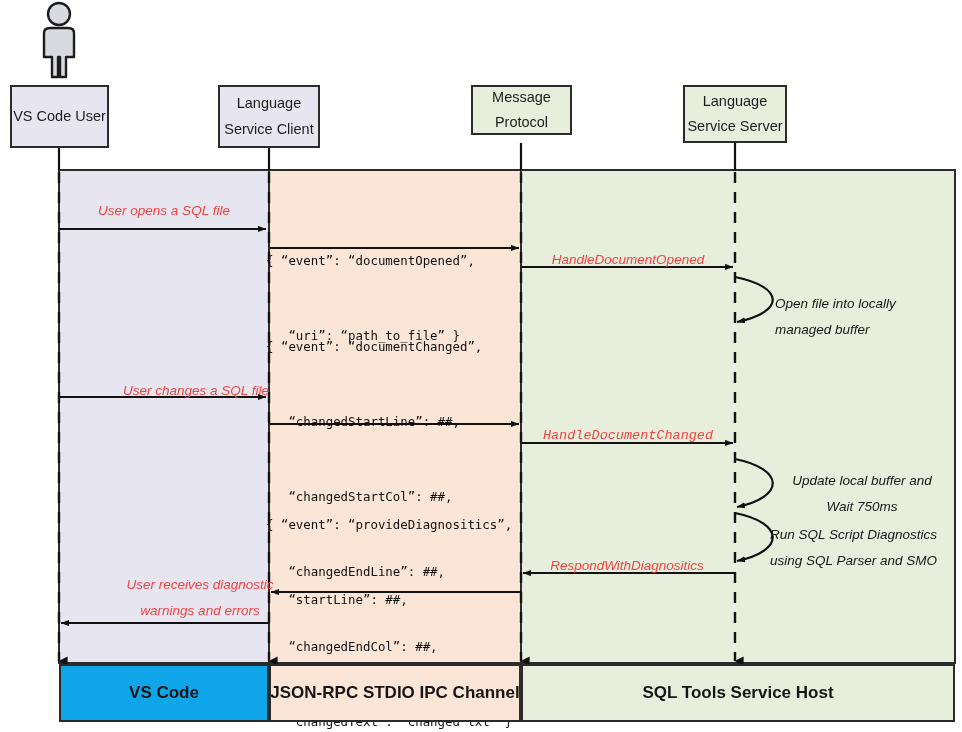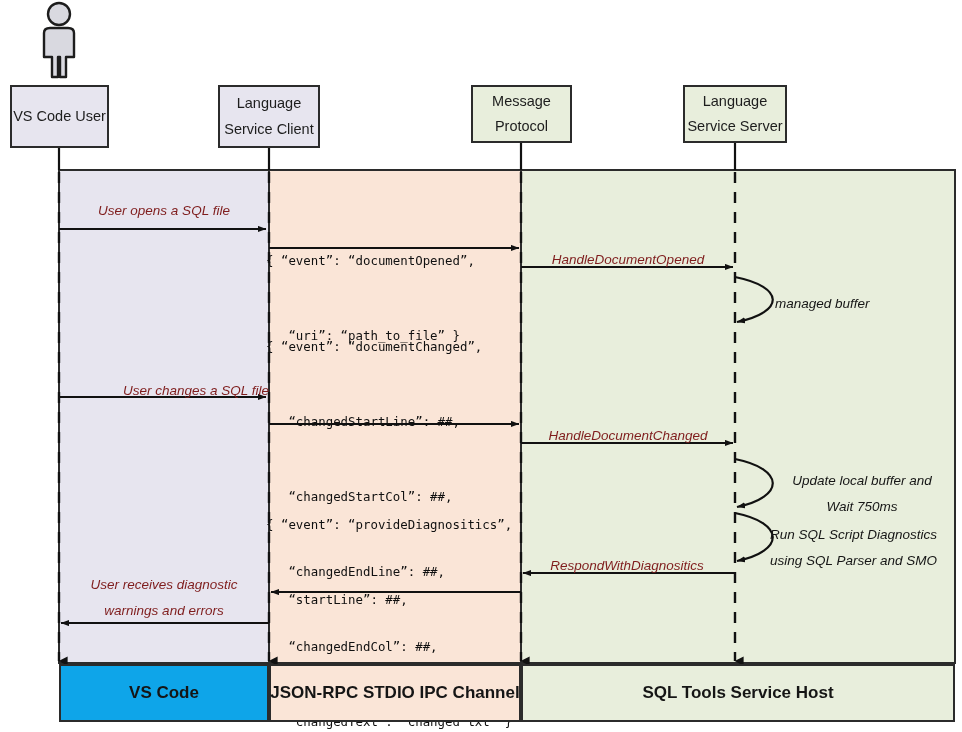--- a/index.html
+++ b/index.html
@@ -55,21 +55,21 @@
     white-space: nowrap;
   }
   .cell-purple { background: #0ea5e9; }
   .cell-orange { background: #fae5d7; }
   .cell-green  { background: #e8eedc; }
 
   .msg-label {
     position: absolute;
     font-style: italic;
     font-size: 13.5px;
-    color: #7f1d1d;
+    color: #ef4444;
     white-space: nowrap;
     line-height: 1.95;
     text-align: center;
   }
   .note-label {
     position: absolute;
     font-style: italic;
     font-size: 13.5px;
     color: #161616;
     white-space: nowrap;
@@ -147,21 +147,21 @@
 
   <div class="participant-box box-purple" style="left:10px; top:85px; width:99px; height:63px;">
     <span class="pline">VS Code User</span>
   </div>
 
   <div class="participant-box box-purple" style="left:218px; top:85px; width:102px; height:63px;">
     <span class="pline">Language</span>
     <span class="pline">Service Client</span>
   </div>
 
-  <div class="participant-box box-green" style="left:471px; top:85px; width:101px; height:58px;">
+  <div class="participant-box box-green" style="left:471px; top:85px; width:101px; height:50px;">
     <span class="pline">Message</span>
     <span class="pline">Protocol</span>
   </div>
 
   <div class="participant-box box-green" style="left:683px; top:85px; width:104px; height:58px;">
     <span class="pline">Language</span>
     <span class="pline">Service Server</span>
   </div>
 
   <div class="msg-label" style="left:59px; top:198px; width:210px;">
@@ -169,34 +169,35 @@
   </div>
 
   <div class="msg-label" style="left:521px; top:247px; width:214px;">
     <span>HandleDocumentOpened</span>
   </div>
 
   <div class="msg-label" style="left:59px; top:378px; width:210px;text-align:right;">
     <span>User changes a SQL file</span>
   </div>
 
-  <div class="msg-label" style="left:521px; top:423px; width:214px;">
+  <div class="msg-label" style="left:521px; top:423px; width:214px;font-family:Liberation Mono, monospace;">
     <span>HandleDocumentChanged</span>
   </div>
 
   <div class="msg-label" style="left:520px; top:553px; width:214px;">
     <span>RespondWithDiagnositics</span>
   </div>
 
-  <div class="msg-label" style="left:59px; top:572px; width:210px;">
+  <div class="msg-label" style="left:59px; top:572px; width:210px;padding-left:36px;">
     <span style="display:block;">User receives diagnostic</span>
     <span style="display:block;">warnings and errors</span>
   </div>
 
   <div class="note-label" style="left:775px; top:291px; width:170px; text-align:left;">
+    <span style="display:block;">Open file into locally</span>
     <span style="display:block;">managed buffer</span>
   </div>
 
   <div class="note-label" style="left:772px; top:468px; width:180px; text-align:center;">
     <span style="display:block;">Update local buffer and</span>
     <span style="display:block;">Wait 750ms</span>
   </div>
 
   <div class="note-label" style="left:770px; top:522px; width:185px; text-align:left;">
     <span style="display:block;">Run SQL Script Diagnostics</span>

